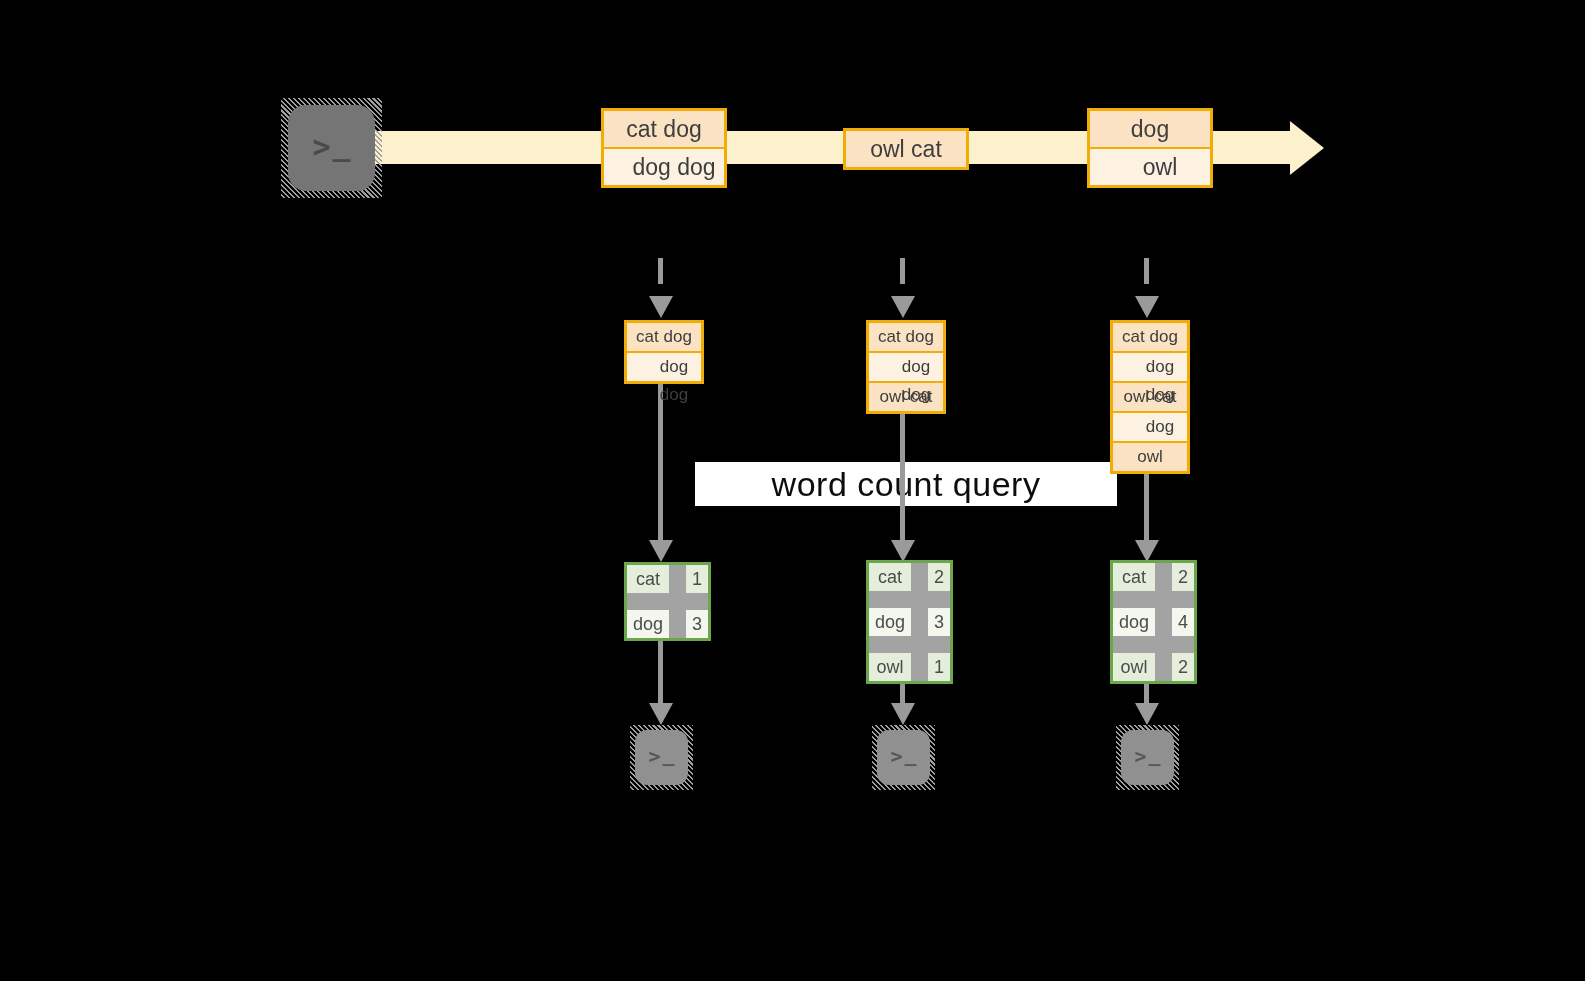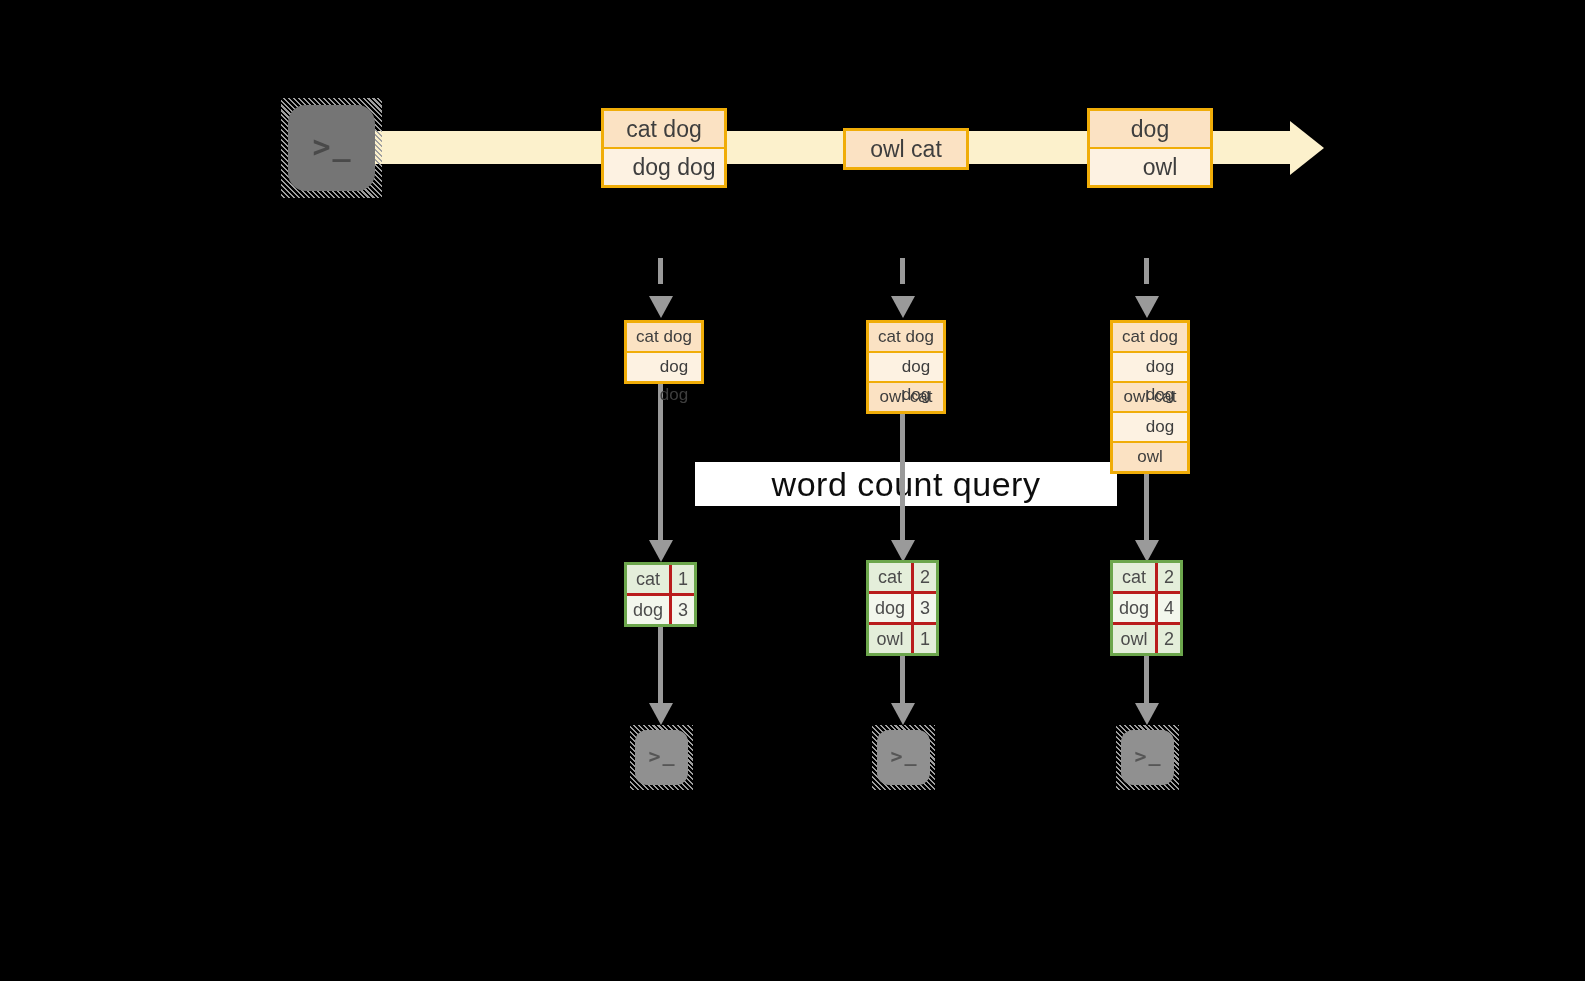--- a/index.html
+++ b/index.html
@@ -45,22 +45,22 @@
   .ahead{position:absolute;width:0;height:0;z-index:3;
          border-left:12px solid transparent;border-right:12px solid transparent;
          border-top:22px solid var(--gray);}
 
   
   .banner{position:absolute;left:695px;top:462px;width:422px;height:44px;background:#fff;z-index:2;
           display:flex;align-items:center;justify-content:center;}
   .banner span{color:#0d0d0d;font-size:34px;font-weight:300;letter-spacing:0.5px;}
 
   
-  .gtable{position:absolute;display:grid;grid-template-columns:42px 22px;gap:3px;
-          background:#b91c1c;border:3px solid var(--green);z-index:4;}
+  .gtable{position:absolute;display:grid;grid-template-columns:42px 22px;gap:17px;
+          background:#a3a3a3;border:3px solid var(--green);z-index:4;}
   .gcell{height:28px;line-height:28px;text-align:center;font-size:18px;color:var(--tink);}
   .g1{background:var(--gcell1);}
   .g2{background:var(--gcell2);}
 </style>
 </head>
 <body>
 
 <div class="canvas">
 
   <div class="stream-band"></div>

